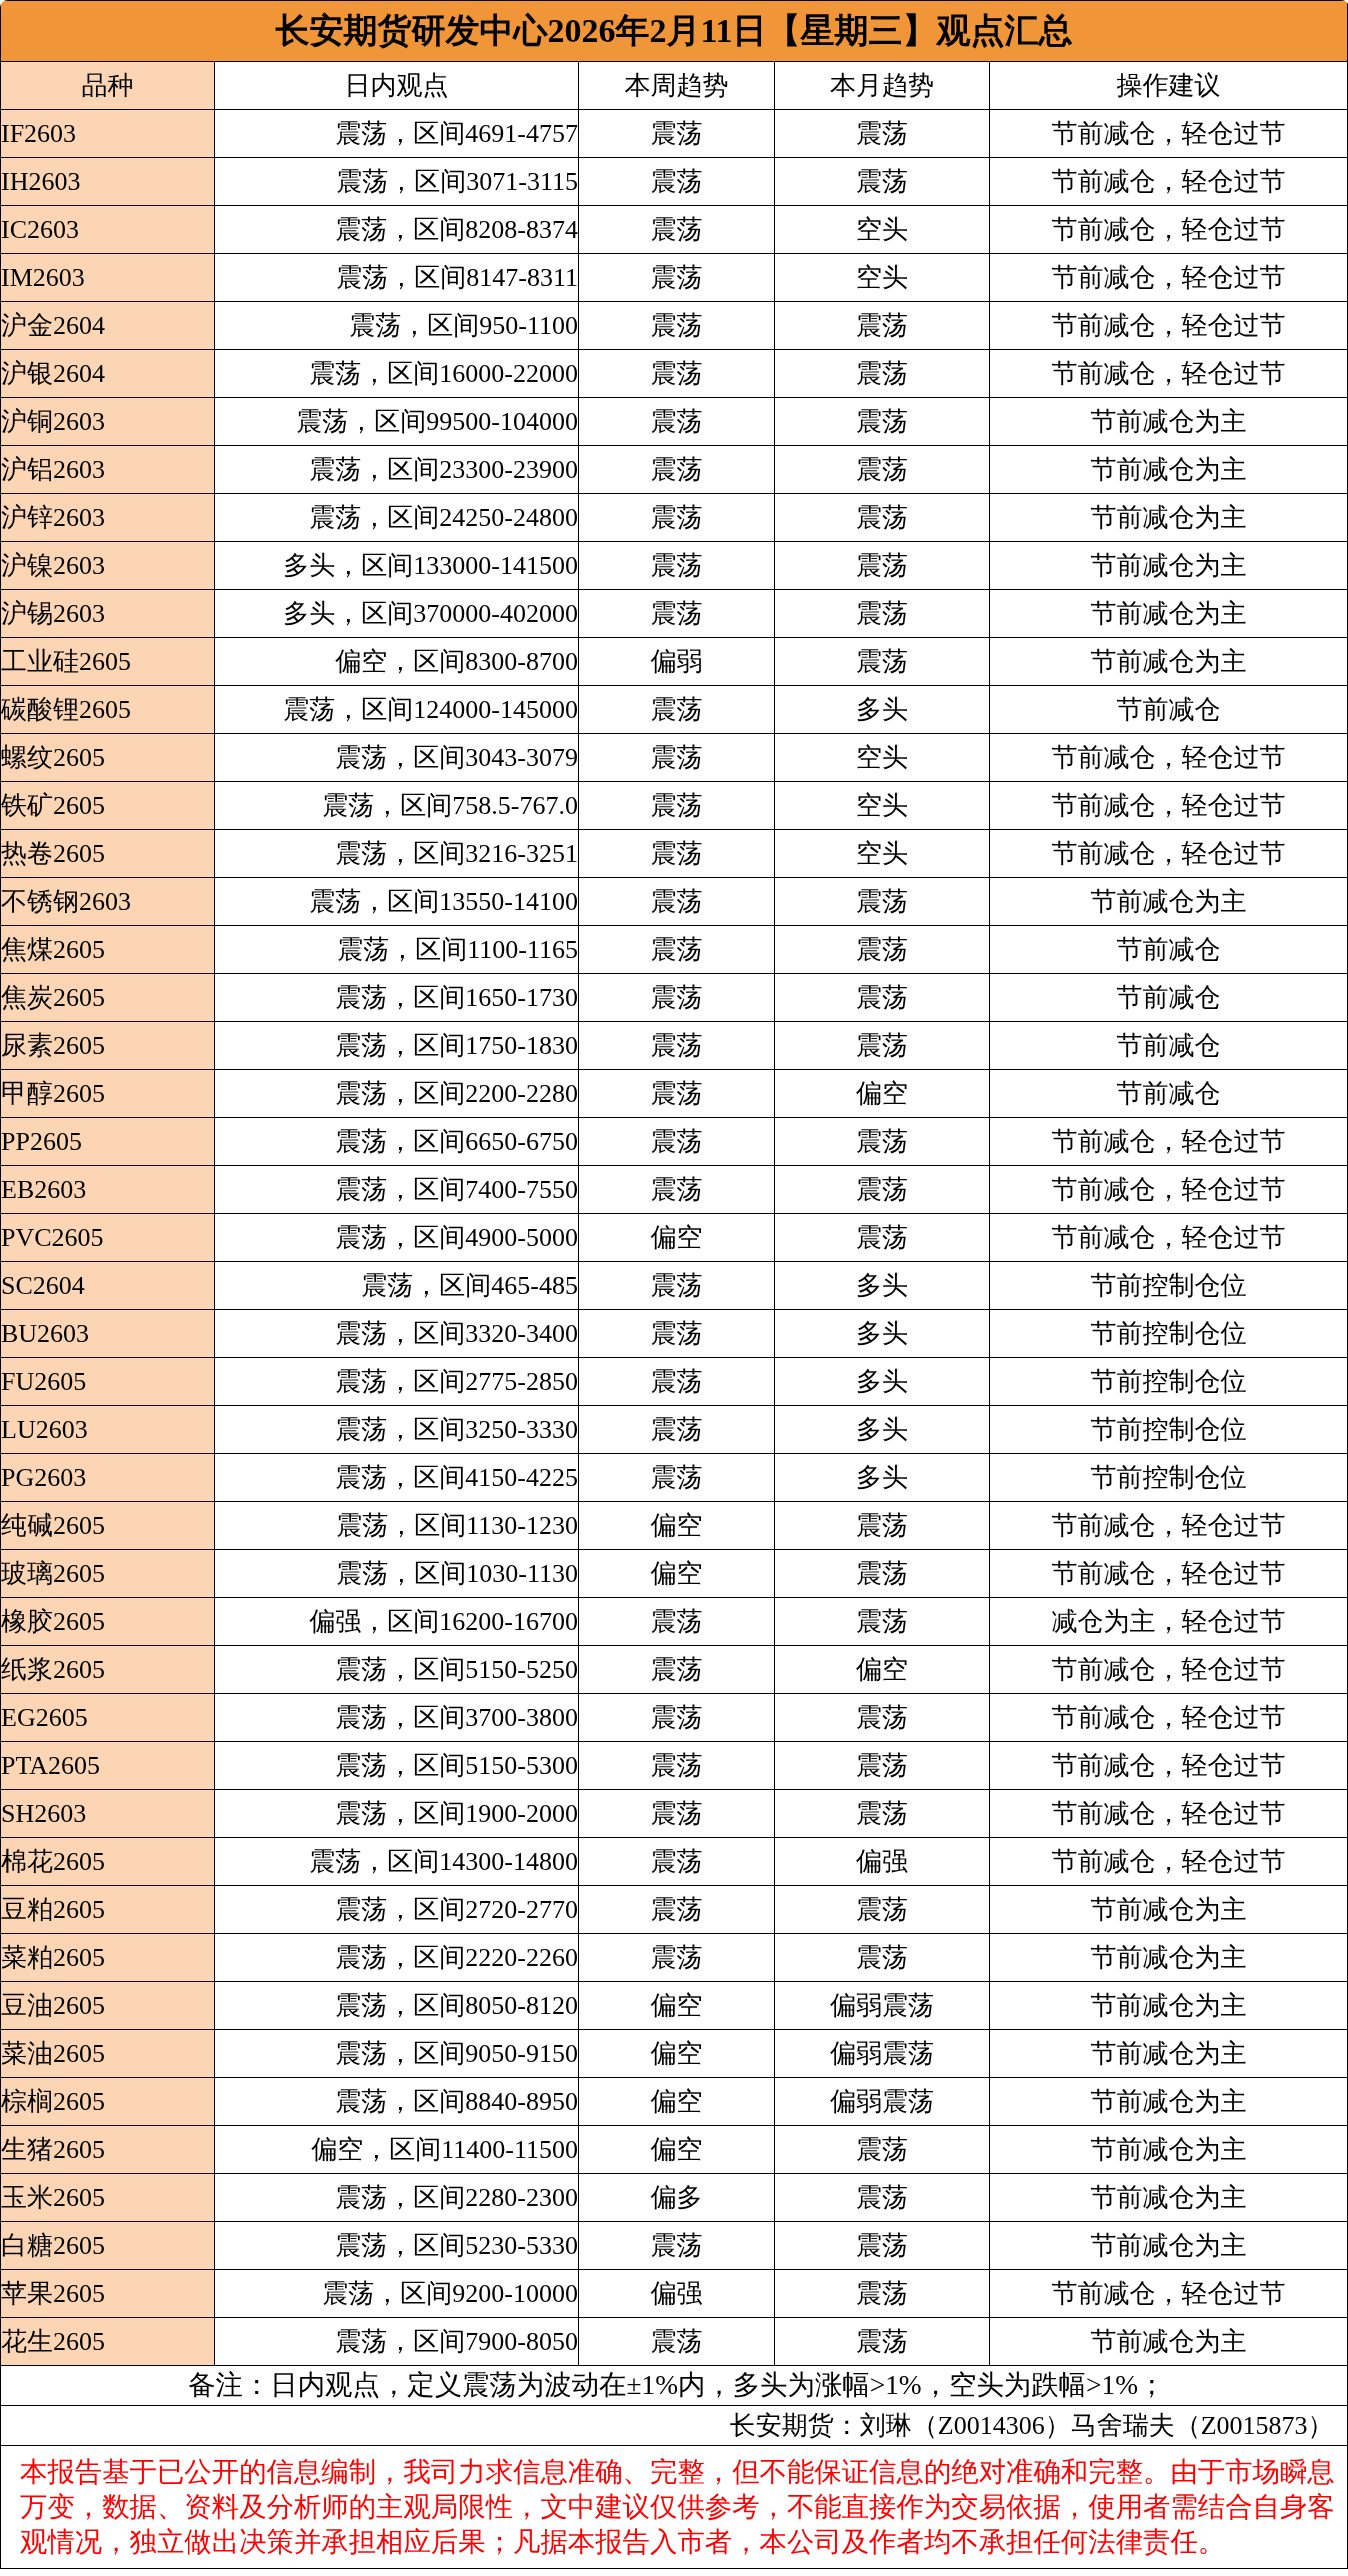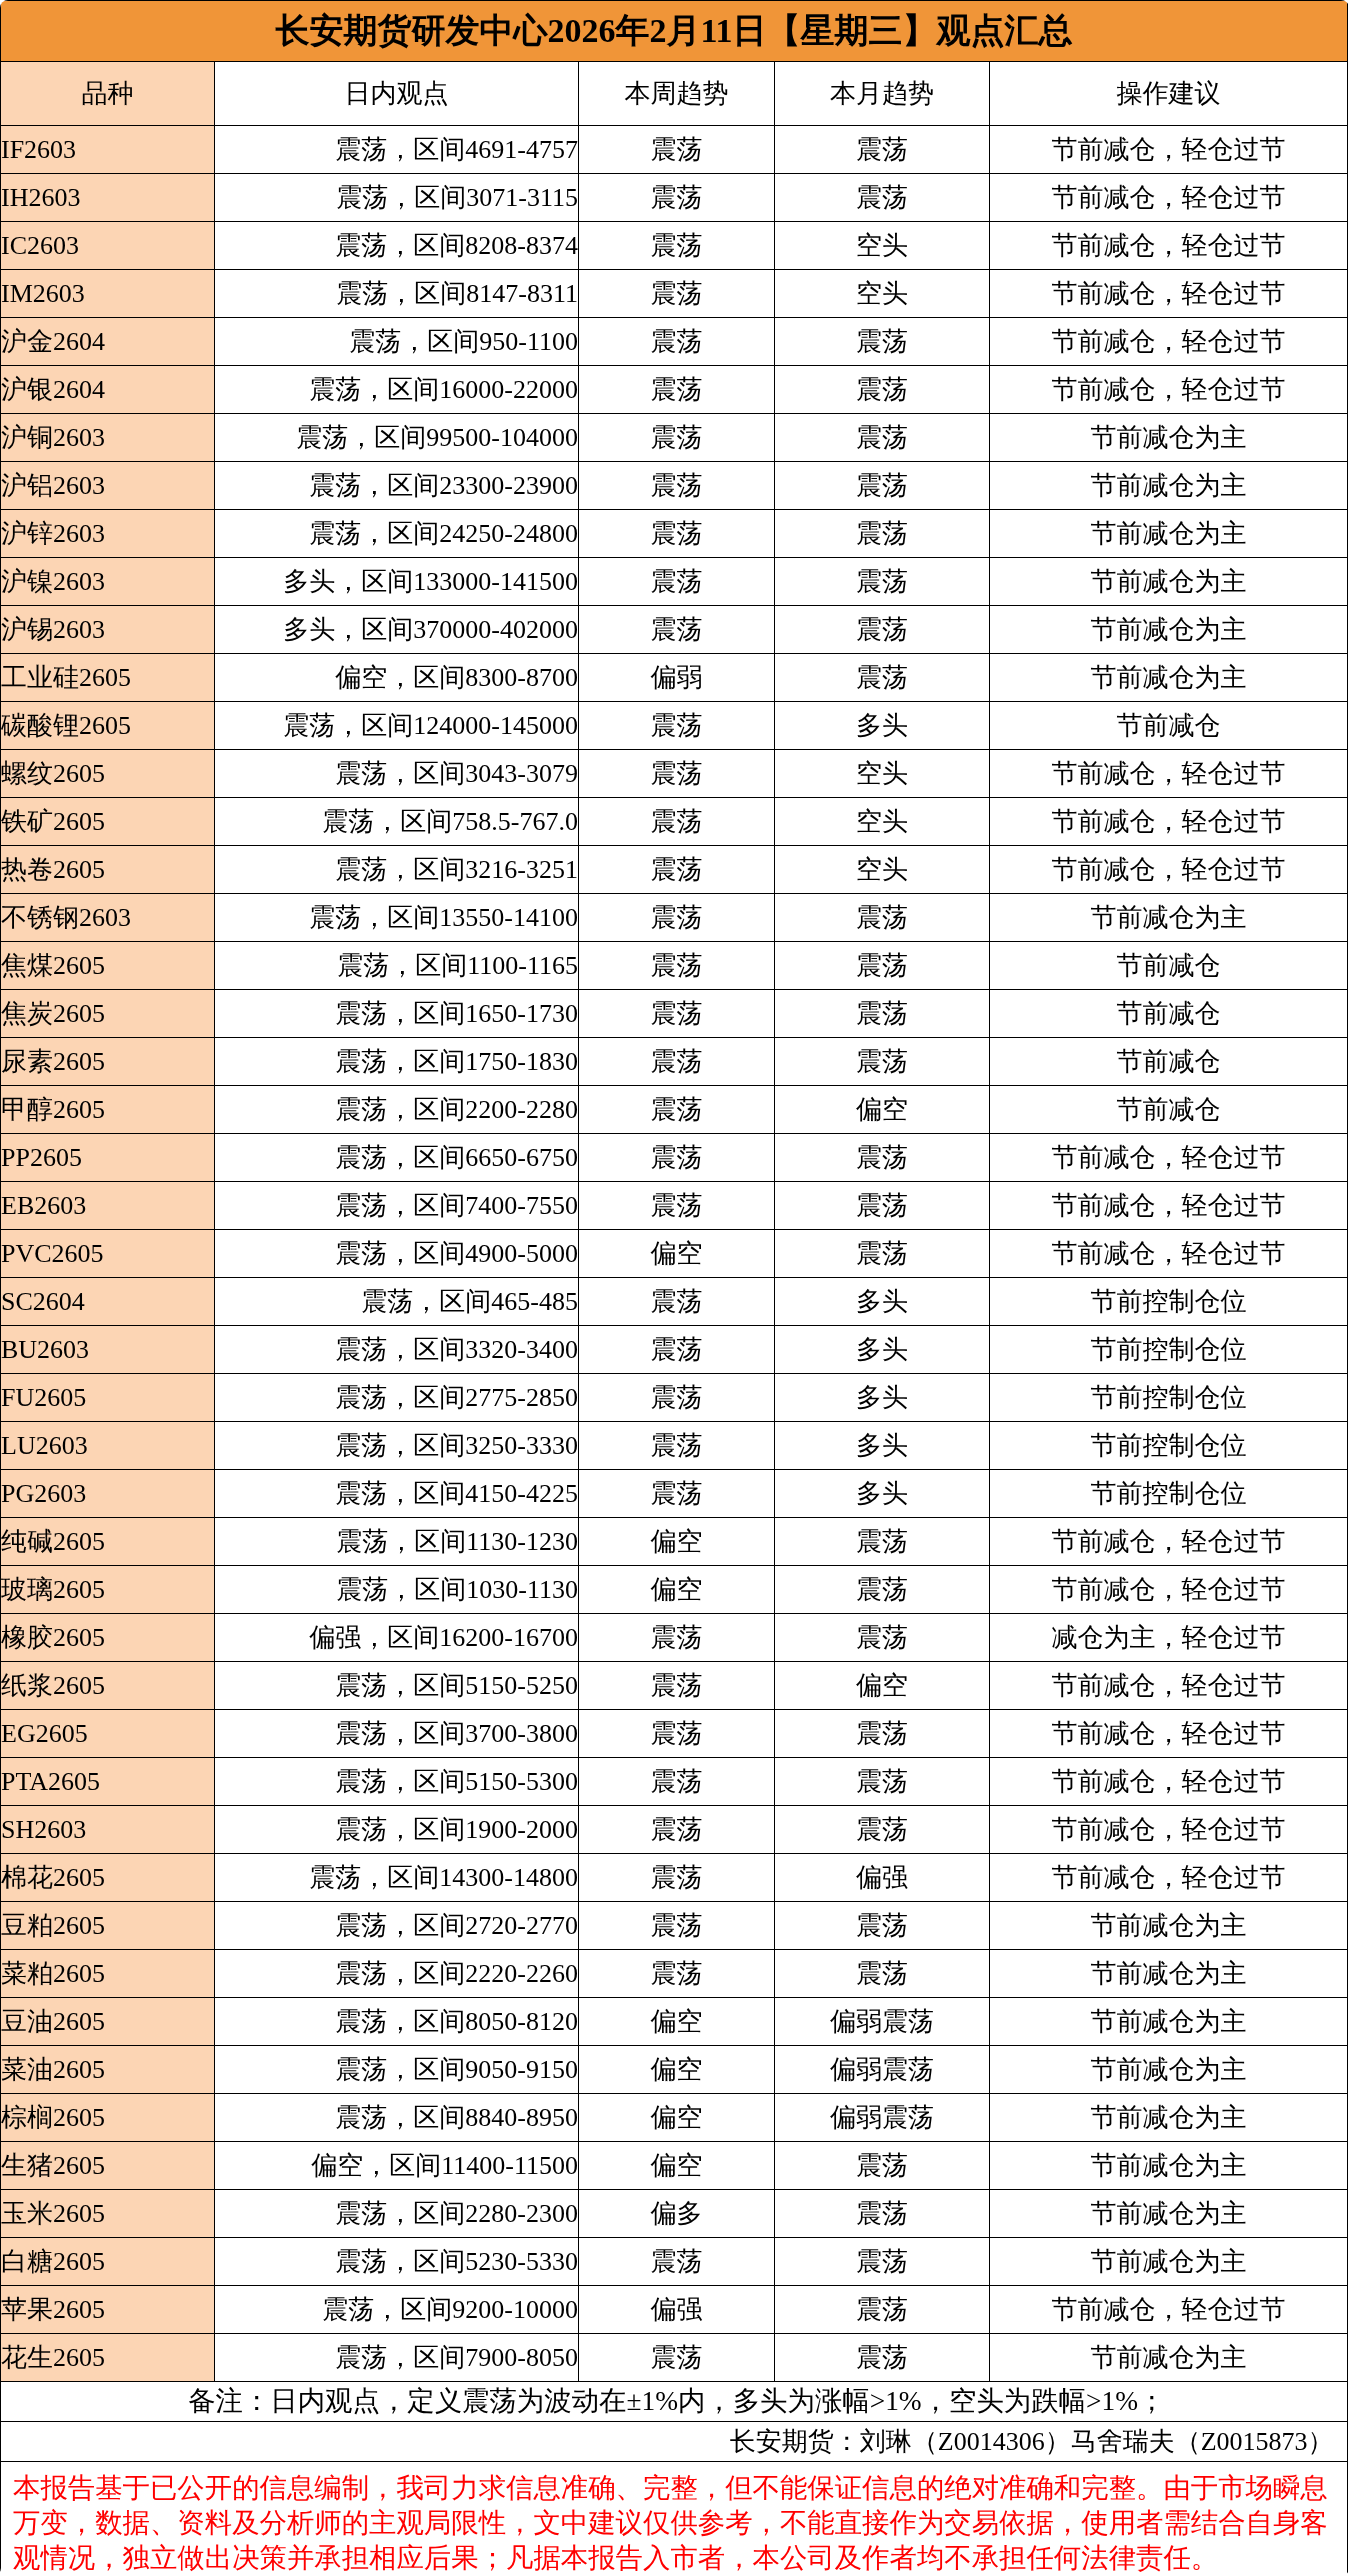--- a/index.html
+++ b/index.html
@@ -21,33 +21,33 @@
     padding:0;overflow:hidden;white-space:nowrap;vertical-align:middle;
     border-left:0.6px solid var(--line);border-right:0.6px solid var(--line);
     border-top:1.2px solid var(--line);border-bottom:1.2px solid var(--line);
     font-size:26px;line-height:1;
   }
   tr.title-row{height:61px;}
   tr.title-row td{
     background:var(--title-bg);text-align:center;font-size:34px;font-weight:bold;
     border-top:0.6px solid var(--line);
   }
-  tr.header-row{height:64px;}
+  tr.header-row{height:48px;}
   tr.header-row td{text-align:center;}
   tr.data-row{height:48px;}
   td.c1{background:var(--variety-bg);}
   td.c2{text-align:right;padding-left:5.5px !important;}
   td.c3,td.c4,td.c5{text-align:center;}
   tr.note-row{height:40px;}
   tr.note-row td{text-align:center;padding-left:5.5px;font-size:27.4px;margin-top:12px;}
   tr.sign-row{height:40px;}
   tr.sign-row td{text-align:right;padding-right:13.4px;font-size:26px;}
   tr.disclaimer-row{height:123px;}
   tr.disclaimer-row td{
-    color:var(--disclaimer-color);font-size:27.4px;text-align:left;padding-left:12px;
+    color:var(--disclaimer-color);font-size:27.4px;text-align:left;padding-left:19px;
     border-bottom:0.6px solid var(--line);
   }
   .disc-line{display:block;line-height:35px;height:35px;white-space:nowrap;}
 </style>
 </head>
 <body>
 
 <div class="sheet">
 <table class="report">
   <colgroup>

